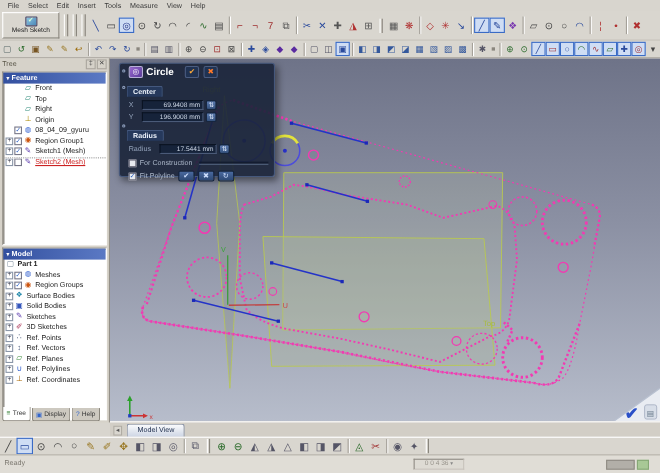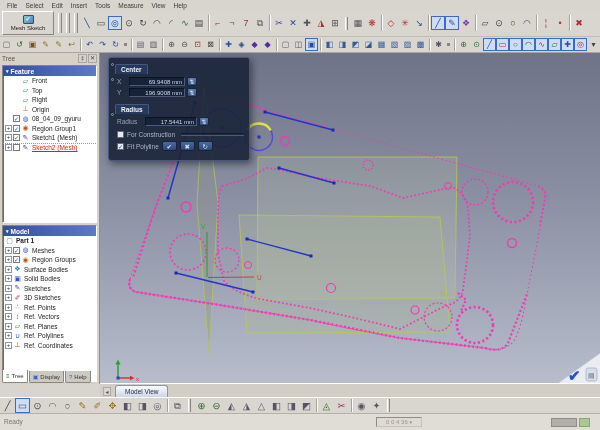--- a/index.html
+++ b/index.html
@@ -594,20 +594,26 @@
       <text x="468" y="328" font-size="15" font-weight="bold" fill="#2a50c8">✔</text>
       <rect x="486" y="315" width="11" height="13" rx="2" fill="#d8dee8" stroke="#a8b2c4" stroke-width="0.8"></rect>
       <text x="488" y="325" font-size="7" fill="#667788">▤</text>
     </g>
   </svg>
 
   <div class="dialog">
     <div class="dbul" style="top:5px"></div>
     <div class="dbul" style="top:20px"></div>
     <div class="dbul" style="top:55px"></div>
+    <div class="dlg-title">
+      <span class="dlg-icon">◎</span>
+      <span class="dlg-title-text">Circle</span>
+      <span class="dlg-btn ok">✔</span>
+      <span class="dlg-btn cancel">✖</span>
+    </div>
     <div class="sec-tab">Center</div>
     <div class="frow">
       <span class="flab" style="width:12px">X</span>
       <span class="fld" style="width:56px">69.9408 mm</span>
       <span class="spin">⇅</span>
     </div>
     <div class="frow">
       <span class="flab" style="width:12px">Y</span>
       <span class="fld" style="width:56px">196.9008 mm</span>
       <span class="spin">⇅</span>

